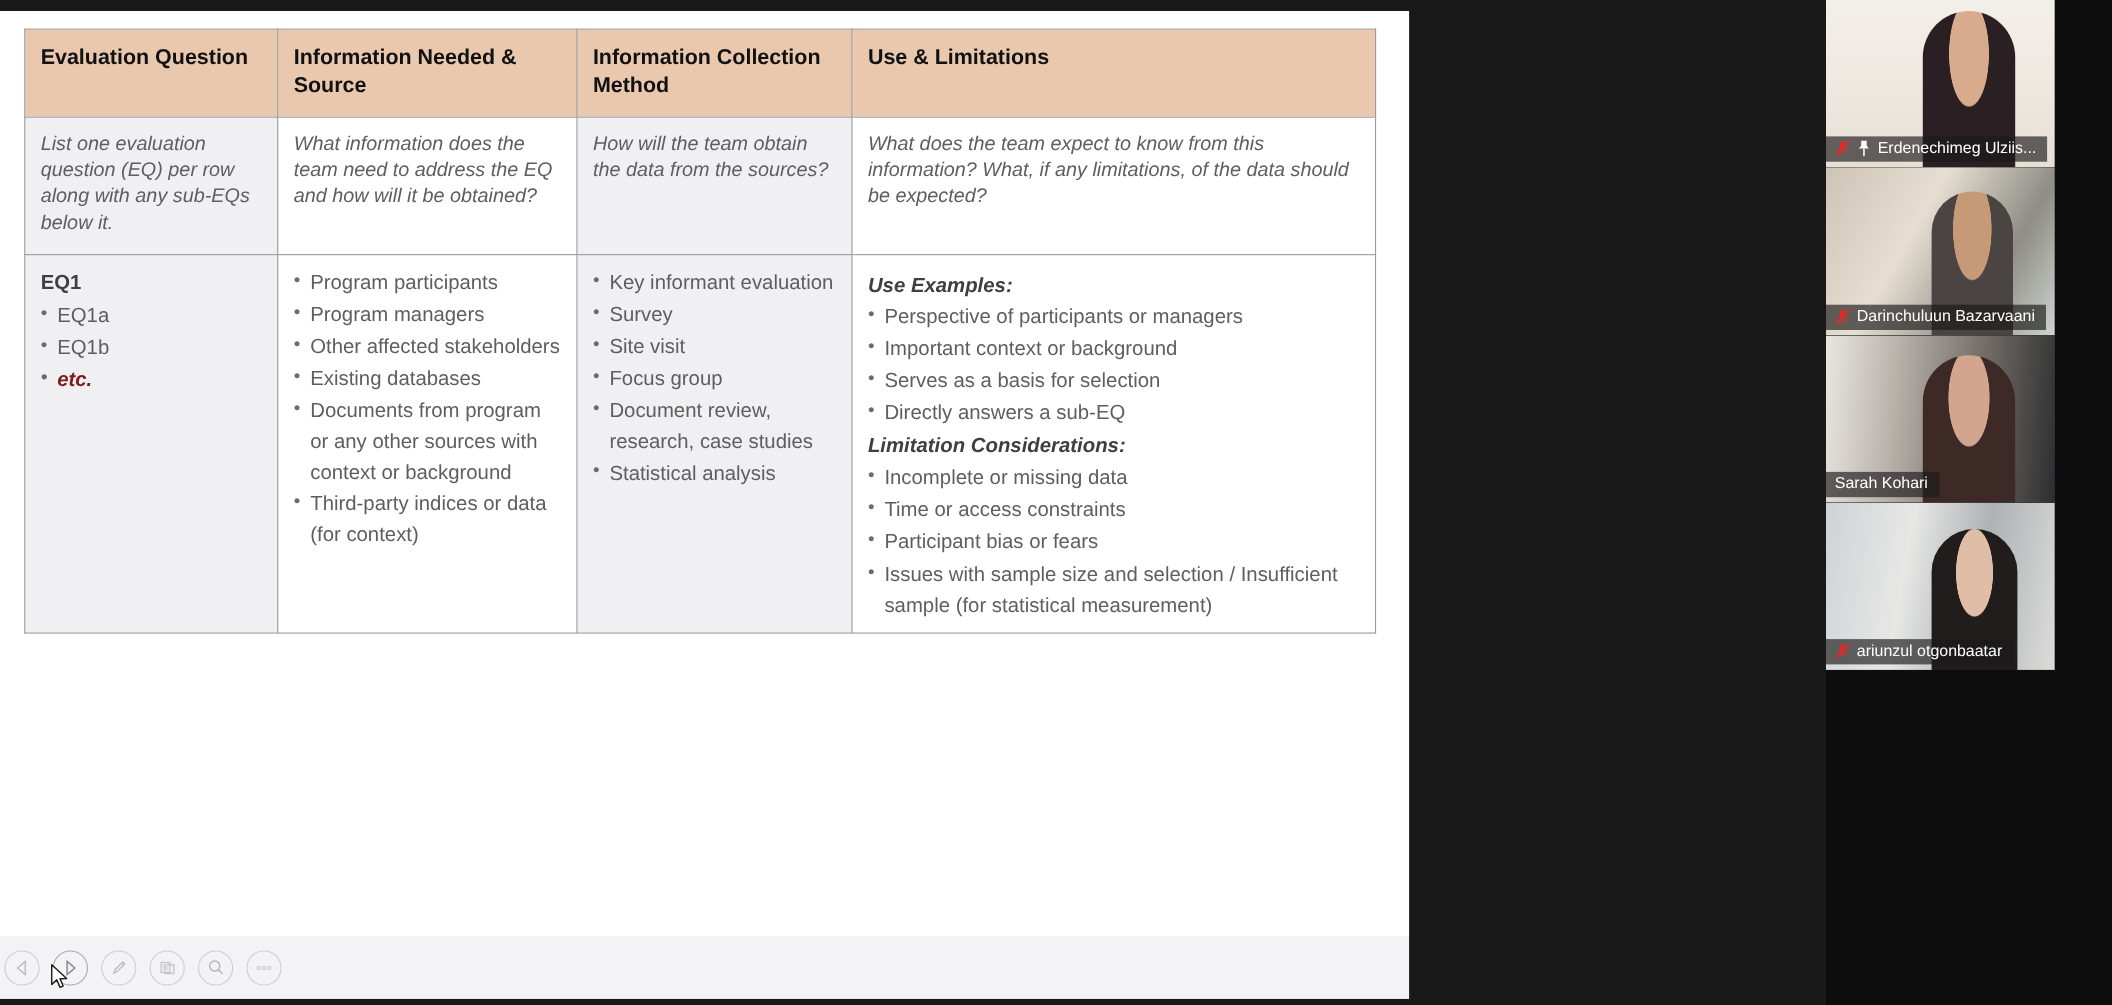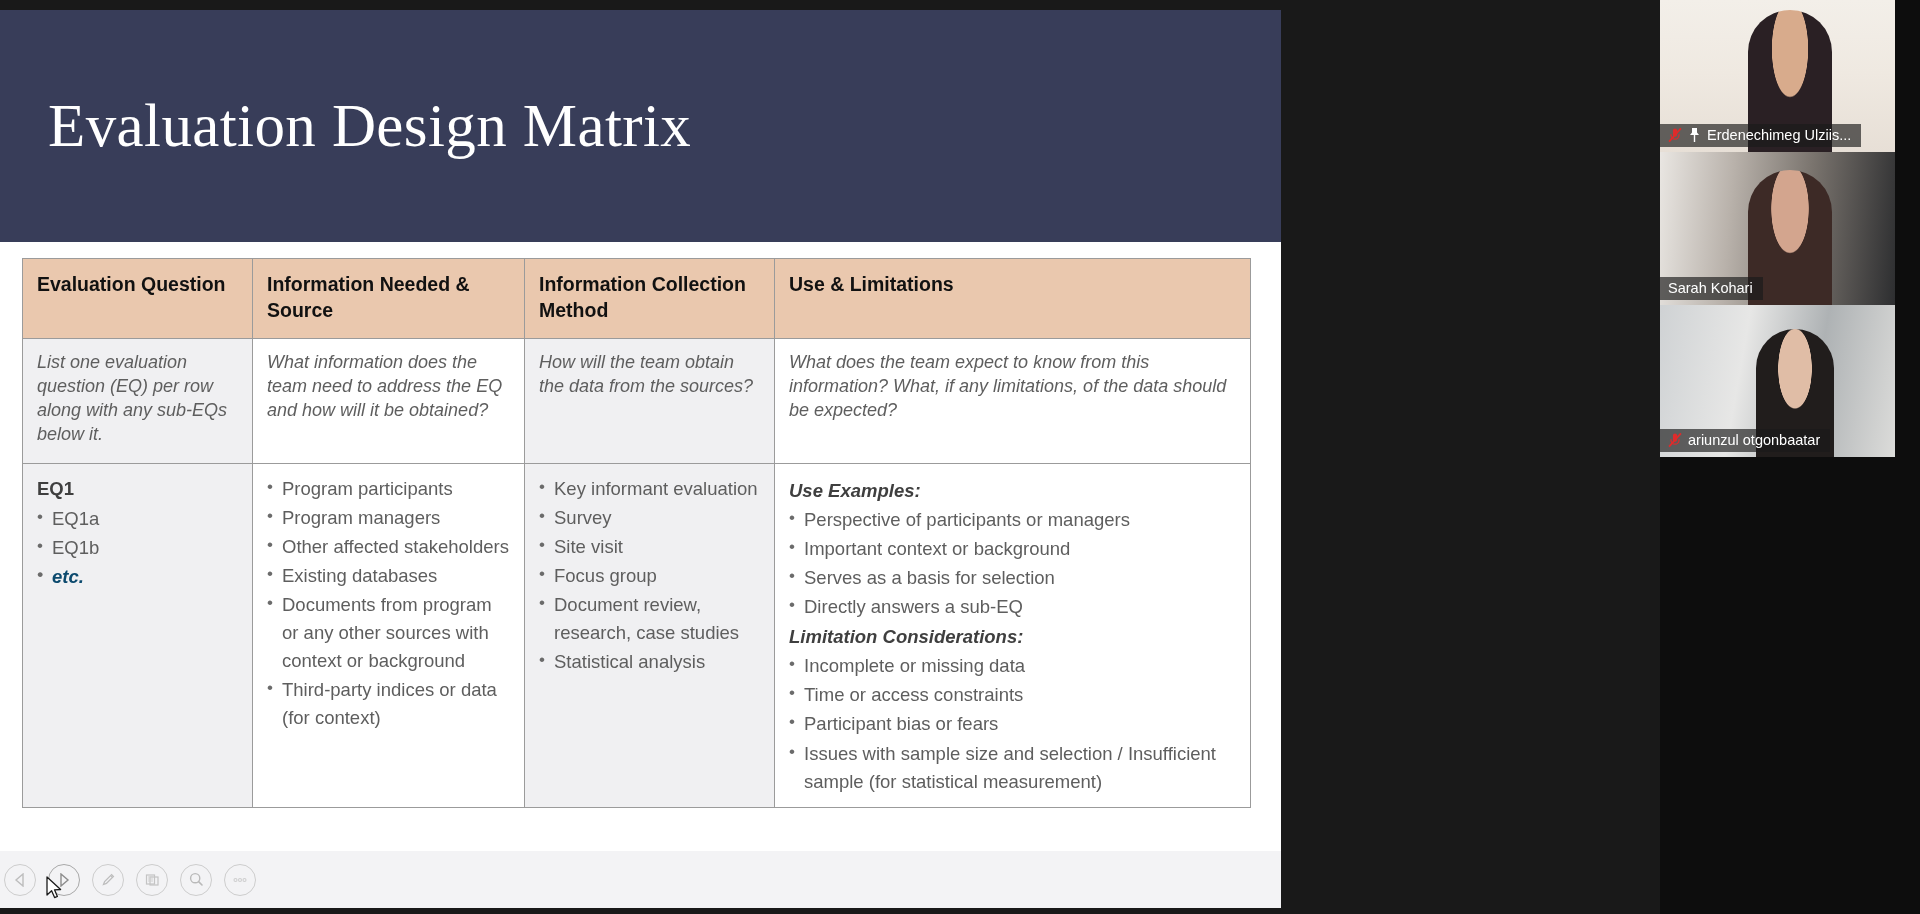--- a/index.html
+++ b/index.html
@@ -32,35 +32,35 @@
   td.shade { background:#f0f0f2; }
   td.plain { background:#ffffff; }
 
   td.bcell { font-size:18.5px; color:#5e5e5e; line-height:1.52; padding:11px 13px 10px 14px; }
 
   .eq-title { font-weight:bold; color:#3f3f3f; font-size:18.5px; margin-bottom:2px; }
   ul.blist { list-style:none; }
   ul.blist li { position:relative; padding-left:15px; margin-bottom:1px; }
   ul.blist li::before { content:"\2022"; position:absolute; left:0; top:-1px;
                         color:#6b6b6b; font-size:17px; }
-  li.bi { font-style:italic; font-weight:bold; color:#0c4a6e; }
+  li.bi { font-style:italic; font-weight:bold; color:#7f1d1d; }
   .sub-head { font-weight:bold; font-style:italic; color:#3f3f3f; font-size:18.5px;
               margin:2px 0 1px 0; }
 
   
   #toolbar { position:absolute; left:0; bottom:0; width:1281px; height:57px;
              background:#f3f3f5; display:flex; align-items:center; padding-left:4px; gap:12px; }
   .tbtn { width:32px; height:32px; border-radius:50%; border:1.5px solid #cdcdcd;
           display:flex; align-items:center; justify-content:center; background:transparent; }
   .tbtn svg { display:block; }
   #cursor { position:absolute; left:46px; bottom:6px; width:18px; height:26px; pointer-events:none; }
 
   
   #filmstrip { position:absolute; right:0; top:0; width:260px; height:914px; background:#0d0d0d; }
-  .tile { position:relative; width:235px; height:152.3px; overflow:hidden; background:#2b2b2b; }
+  .tile { position:relative; width:208px; height:152.3px; overflow:hidden; background:#2b2b2b; }
   .tile.active { outline:4px solid #8fd400; outline-offset:-4px; }
   .tile .vid { position:absolute; inset:0; }
   .namebar { position:absolute; left:0; bottom:5px; display:flex; align-items:center;
              gap:6px; background:rgba(26,26,26,.66); padding:3px 10px 4px 8px; max-width:252px; }
   .pname { color:#fff; font-size:14.5px; white-space:nowrap; overflow:hidden;
            text-overflow:ellipsis; max-width:205px; }
   .mic-off { width:14px; height:16px; flex:0 0 auto; }
   .pin-ic { width:13px; height:16px; flex:0 0 auto; }
 
   
@@ -78,23 +78,20 @@
   .v6::after{content:"";position:absolute;left:92px;top:14px;width:80px;height:140px;border-radius:42px 42px 0 0;background:radial-gradient(ellipse at 50% 27%,#e3c2ab 0 31%,#26262a 32% 100%);}
 </style>
 </head>
 <body>
 
 <div id="root">
 
   <div id="share-stage">
     <div id="slide">
 
-      <div class="slide-header">
-        <div class="slide-title">Evaluation Design Matrix</div>
-      </div>
 
       <div class="matrix-wrap">
         <table class="matrix">
           <colgroup>
               <col class="c1">
               <col class="c2">
               <col class="c3">
               <col class="c4">
             </colgroup>
 
@@ -222,36 +219,47 @@
           <path d="M1.1 14.6 L12.9 1.4" stroke="#e02b2b" stroke-width="1.8"></path>
         </svg>
         <svg class="pin-ic" viewBox="0 0 13 16">
           <path d="M4 1 h5 v4.4 l2 2.6 h-9 l2 -2.6 z" fill="#ffffff"></path>
           <path d="M6.5 8 v7" stroke="#ffffff" stroke-width="1.4"></path>
         </svg>
         <span class="pname">Erdenechimeg Ulziis...</span>
       </div>
     </div>
 
-
-
-    <div class="tile">
-      <div class="vid v4"></div>
-      <div class="namebar">
-        <span class="pname">Sarah Kohari</span>
-      </div>
-    </div>
-
-    <div class="tile">
-      <div class="vid v5"></div>
+    <div class="tile">
+      <div class="vid v2"></div>
       <div class="namebar">
         <svg class="mic-off" viewBox="0 0 14 16">
           <path d="M7 1.4 a2.1 2.1 0 0 1 2.1 2.1 v4.2 a2.1 2.1 0 0 1 -4.2 0 v-4.2 A2.1 2.1 0 0 1 7 1.4 z" fill="#e02b2b"></path>
           <path d="M3 7.3 v0.9 a4 4 0 0 0 8 0 v-0.9" fill="none" stroke="#e02b2b" stroke-width="1.3"></path>
           <path d="M1.1 14.6 L12.9 1.4" stroke="#e02b2b" stroke-width="1.8"></path>
         </svg>
+        <span class="pname">Darinchuluun Bazarvaani</span>
+      </div>
+    </div>
+
+
+    <div class="tile">
+      <div class="vid v4"></div>
+      <div class="namebar">
+        <span class="pname">Sarah Kohari</span>
+      </div>
+    </div>
+
+    <div class="tile">
+      <div class="vid v5"></div>
+      <div class="namebar">
+        <svg class="mic-off" viewBox="0 0 14 16">
+          <path d="M7 1.4 a2.1 2.1 0 0 1 2.1 2.1 v4.2 a2.1 2.1 0 0 1 -4.2 0 v-4.2 A2.1 2.1 0 0 1 7 1.4 z" fill="#e02b2b"></path>
+          <path d="M3 7.3 v0.9 a4 4 0 0 0 8 0 v-0.9" fill="none" stroke="#e02b2b" stroke-width="1.3"></path>
+          <path d="M1.1 14.6 L12.9 1.4" stroke="#e02b2b" stroke-width="1.8"></path>
+        </svg>
         <span class="pname">ariunzul otgonbaatar</span>
       </div>
     </div>
 
 
   </div>
 </div>
 
 </body></html>

